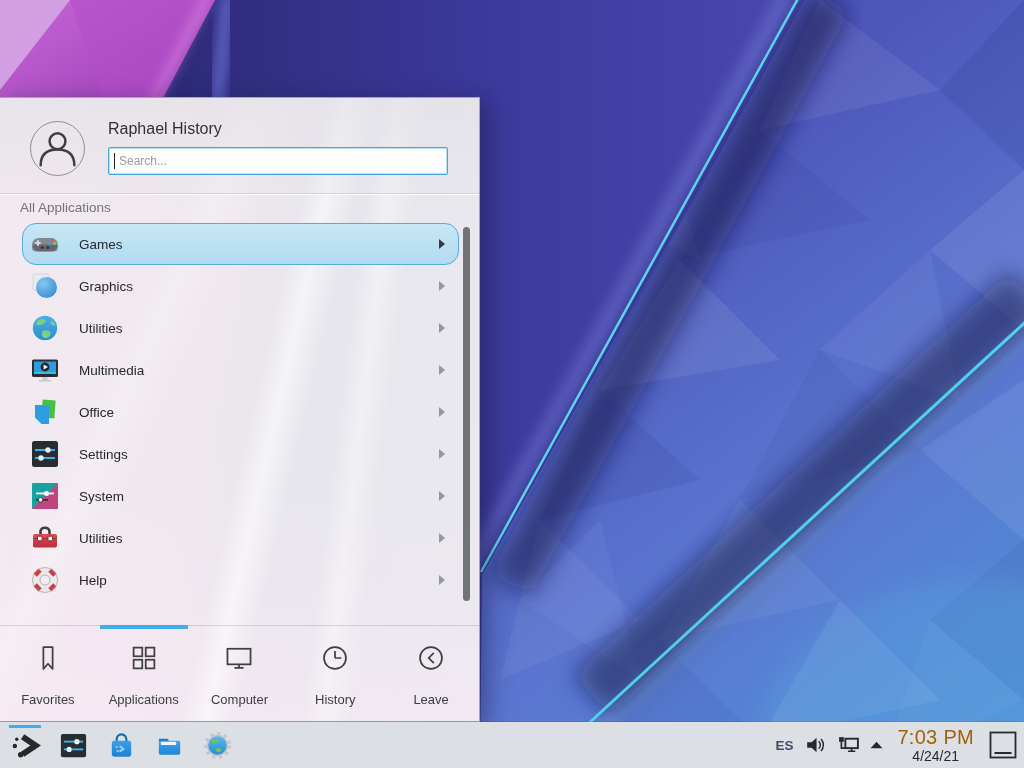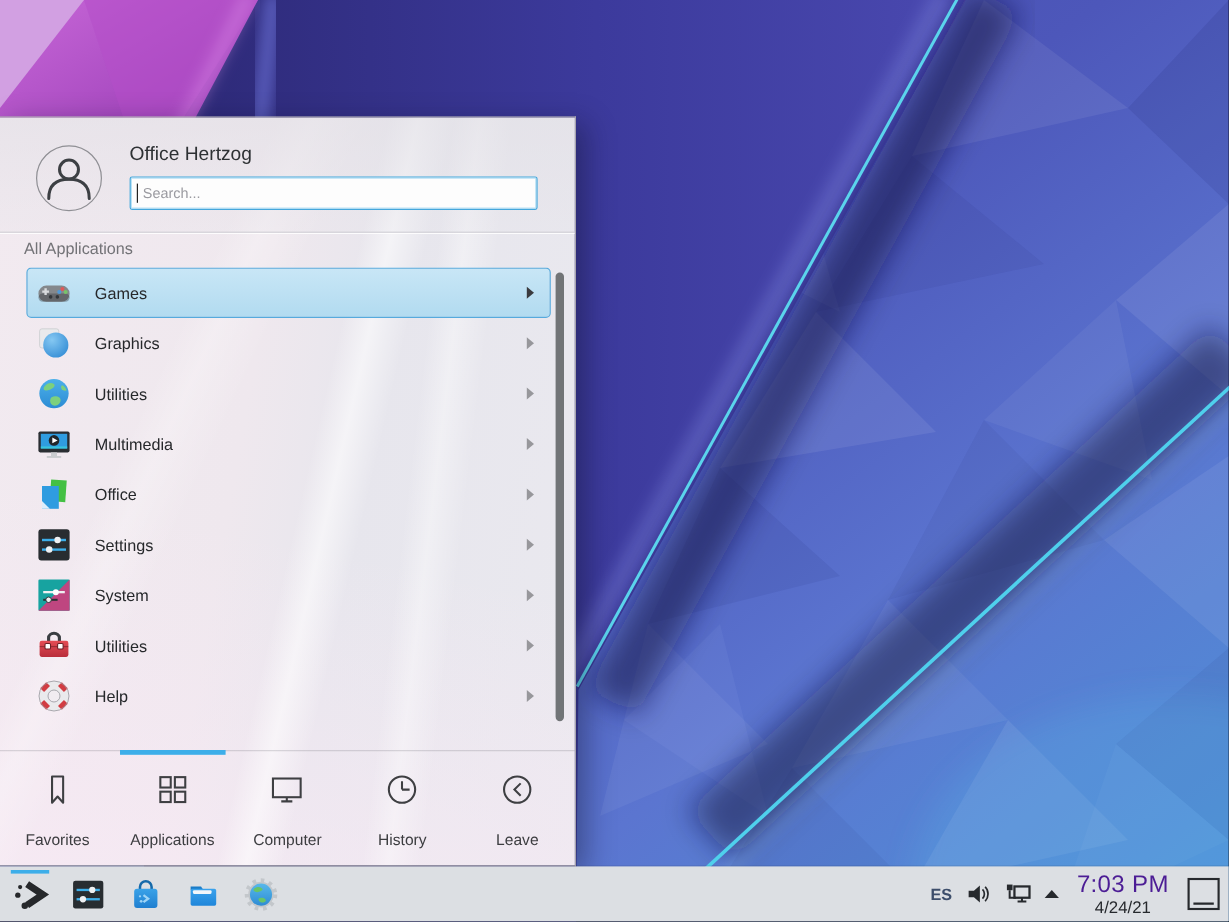--- a/index.html
+++ b/index.html
@@ -29,21 +29,21 @@
   .search-input{width:100%;height:100%;box-sizing:border-box;border:1px solid #44a7dc;
         border-radius:2px;background:#fdfdfd;padding:0 8px 0 10px;font-size:12px;
         font-family:inherit;color:#26282b;outline:none;
         box-shadow:inset 0 0 0 1px rgba(61,174,233,.35);}
   .search-input::placeholder{color:#9a9aa0;}
   .caret{position:absolute;left:6px;top:6px;width:1px;height:16px;background:#222;}
   .section-label{position:absolute;left:20px;top:102px;font-size:13.5px;color:#737377;}
 
   .app-list{position:absolute;left:0;top:125px;width:100%;height:405px;overflow:hidden;}
   .row{position:relative;height:42px;margin:0 20px 0 22px;display:flex;align-items:center;
-       border:1px solid transparent;border-radius:4px;box-sizing:border-box;cursor:default;}
+       border:1px solid transparent;border-radius:14px;box-sizing:border-box;cursor:default;}
   .row.selected{background:linear-gradient(180deg,#c8e6f6,#b2dbf0);border-color:#56aadd;}
   .cat-icon{width:32px;height:32px;margin-left:6px;flex:0 0 auto;}
   .row-label{margin-left:18px;font-size:13.5px;color:#26282b;}
   .arrow{position:absolute;right:13px;top:50%;margin-top:-5px;width:0;height:0;
          border-left:6px solid #97979b;border-top:5px solid transparent;border-bottom:5px solid transparent;}
   .row.selected .arrow{border-left-color:#3a3a3e;}
   .scroll-thumb{position:absolute;right:9px;top:129px;width:7px;height:374px;
          border-radius:3.5px;background:#717477;}
 
   .footer{position:absolute;left:0;bottom:0;width:100%;height:95px;
@@ -63,21 +63,21 @@
   .task-group{display:flex;align-items:center;gap:14px;padding-left:2px;}
   .task-btn{position:relative;width:34px;height:42px;display:flex;align-items:center;justify-content:center;}
   .task-btn .indicator{position:absolute;top:1px;left:1px;width:32px;height:3px;background:#3daee9;display:none;}
   .task-btn.active .indicator{display:block;}
   .task-btn svg{width:31px;height:31px;}
   .panel-spacer{flex:1 1 auto;}
   .tray{display:flex;align-items:center;gap:10px;margin-left:19px;}
   .kbd-layout{font-size:13.5px;font-weight:bold;color:#3d4e6b;padding:0 2px;}
   .tray svg{display:block;}
   .clock{display:flex;flex-direction:column;align-items:center;line-height:1;margin:0 4px;}
-  .clock .time{font-size:20px;color:#4c1d95;letter-spacing:.3px;}
+  .clock .time{font-size:20px;color:#a16207;letter-spacing:.3px;}
   .clock .date{font-size:14px;color:#26292d;margin-top:2px;}
   .show-desktop{width:30px;height:34px;display:flex;align-items:center;justify-content:center;}
 </style>
 </head>
 <body>
 
 <div class="screen">
 
   <svg class="wallpaper" viewBox="0 0 1024 768" preserveAspectRatio="none">
     <defs>
@@ -147,21 +147,21 @@
     <line x1="1032" y1="316" x2="588" y2="724" stroke="#4fd0ec" stroke-width="3"></line>
   </svg>
 
   <div class="menu">
 
     <div class="menu-header">
       <svg class="avatar" viewBox="0 0 55 55">
         <circle cx="27.5" cy="20" r="8.2" fill="none" stroke="#3c3f43" stroke-width="2.6"></circle>
         <path d="M10,45 C10,32 18,28.5 27.5,28.5 C37,28.5 45,32 45,45" fill="none" stroke="#3c3f43" stroke-width="2.6" stroke-linecap="round"></path>
       </svg>
-      <div class="user-name">Office Hertzog</div>
+      <div class="user-name">Raphael History</div>
       <div class="search-wrap">
         <input class="search-input" type="text" placeholder="Search..." style="">
         <div class="caret"></div>
       </div>
     </div>
 
     <div class="section-label">All Applications</div>
 
     <div class="app-list">
 

